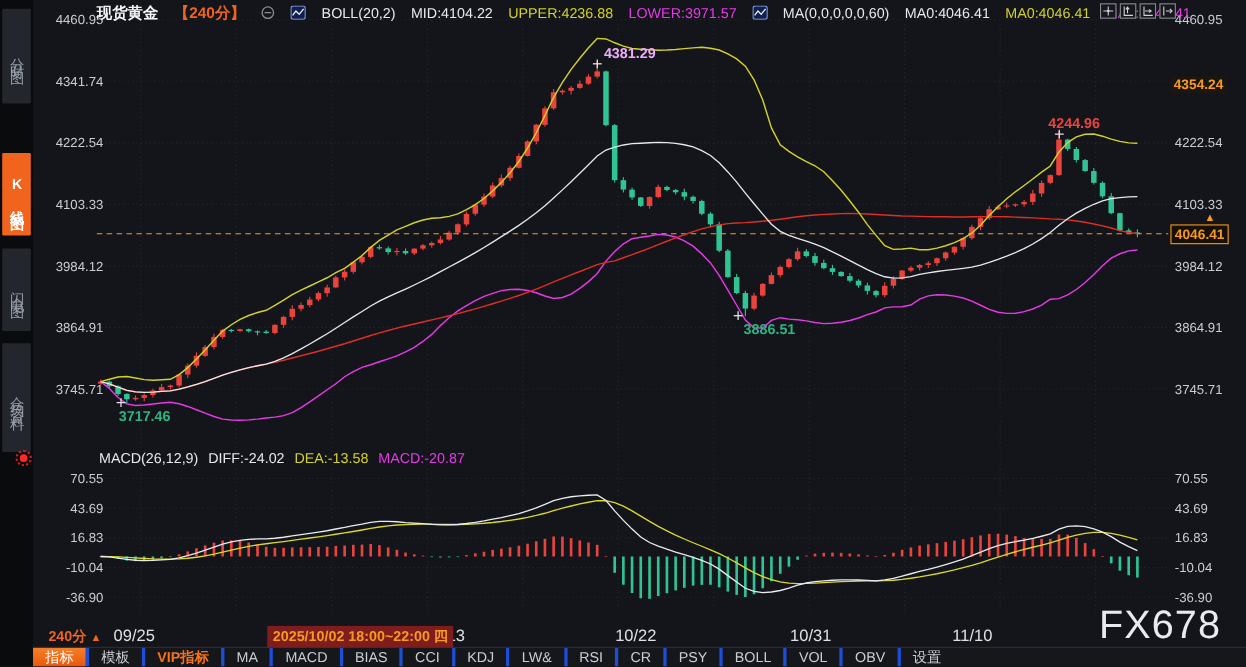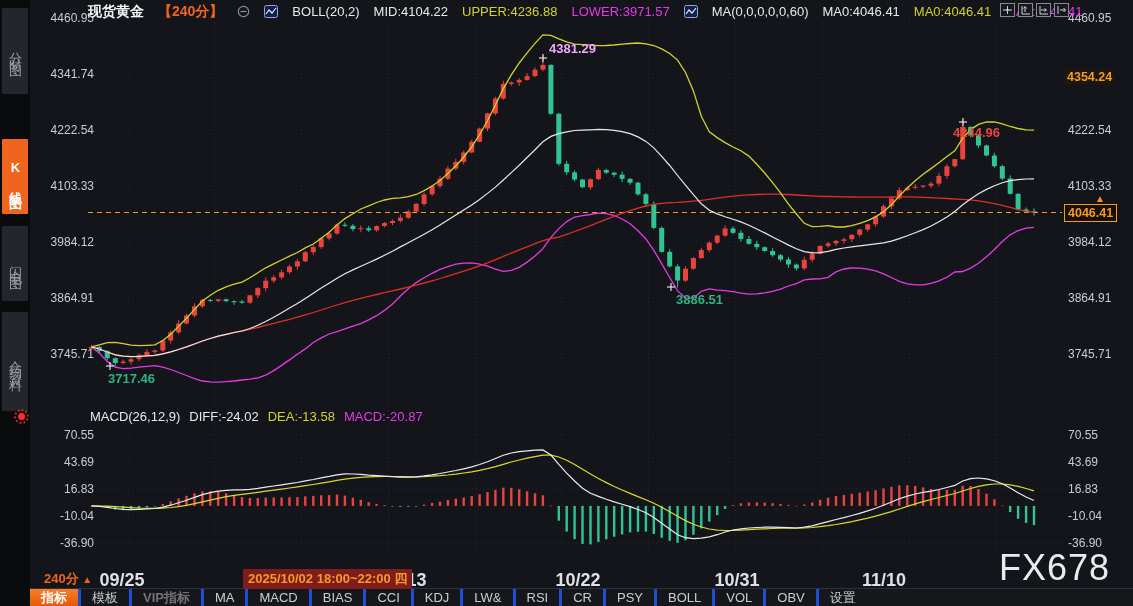--- a/index.html
+++ b/index.html
@@ -41,34 +41,34 @@
   
   #sidebar{position:absolute;left:0;top:0;width:30px;height:606px;background:#0a0b0d;z-index:6}
   .side-item{position:absolute;left:2px;width:26px;background:#23262c;color:#9aa0a8;
     display:flex;align-items:center;justify-content:center;
     writing-mode:vertical-rl;text-orientation:upright;font-size:13px;letter-spacing:6px;border-radius:1px;box-sizing:border-box}
   .side-item.active{background:#f0641e;color:#ffffff;font-weight:bold}
   #record-icon{position:absolute;left:18px;top:413px;width:7px;height:7px;background:#ff2a2a;border-radius:50%;
     outline:2px dotted #cf2222;outline-offset:2px;z-index:7}
 
   
-  .xlbl{position:absolute;top:570px;width:70px;text-align:center;font-weight:bold;font-size:18px;color:#dde0e4;z-index:3;white-space:nowrap}
+  .xlbl{position:absolute;top:570px;width:70px;text-align:center;font-weight:normal;font-size:15px;color:#dde0e4;z-index:3;white-space:nowrap}
   #period-sel{position:absolute;left:44px;top:570px;color:#f0641e;font-weight:bold;font-size:13px;z-index:4;white-space:nowrap}
   #period-sel .arr{font-size:10px}
   #tooltip{position:absolute;left:243px;top:569px;background:#7f1d1d;color:#f59a23;font-weight:bold;
     font-size:13px;padding:1px 5px;z-index:5;white-space:nowrap}
   #divider-bottom{position:absolute;left:30px;right:0;top:588px;border-top:1px solid #2e3138;z-index:2}
 
   
   #toolbar{position:absolute;left:30px;top:589px;width:1103px;height:17px;background:#16171b;
     display:flex;align-items:stretch;z-index:6}
   .tb{padding:0 11px;font-size:13px;line-height:17px;color:#c9cdd3;border-left:3px solid #1d4ed8;white-space:nowrap}
   .tb:first-child{border-left:none}
-  .tb.active{background:linear-gradient(#f57f2a,#e8590a);color:#fff;font-weight:bold;border-left:none}
-  .tb.vip{color:#737373;font-weight:bold}
+  .tb.active{background:linear-gradient(#f57f2a,#e8590a);color:#fff;font-weight:normal;border-left:none}
+  .tb.vip{color:#f97316;font-weight:bold}
 
   #watermark{position:absolute;left:999px;top:547px;font-size:36px;color:#e9ebee;letter-spacing:1px;z-index:2}
 </style>
 </head>
 <body>
 
 <svg id="chart-svg" width="1133" height="606">
     <line x1="88" y1="18.0" x2="1062" y2="18.0" stroke="#262930" stroke-dasharray="1,3"></line>
     <line x1="88" y1="73.9" x2="1062" y2="73.9" stroke="#262930" stroke-dasharray="1,3"></line>
     <line x1="88" y1="129.9" x2="1062" y2="129.9" stroke="#262930" stroke-dasharray="1,3"></line>
@@ -567,21 +567,21 @@
     <div class="axis-lbl axis-right" style="top: 453.992px;">43.69</div>
     <div class="axis-lbl axis-left" style="top: 480.986px;">16.83</div>
     <div class="axis-lbl axis-right" style="top: 480.986px;">16.83</div>
     <div class="axis-lbl axis-left" style="top: 507.99px;">-10.04</div>
     <div class="axis-lbl axis-right" style="top: 507.99px;">-10.04</div>
     <div class="axis-lbl axis-left" style="top: 534.985px;">-36.90</div>
     <div class="axis-lbl axis-right" style="top: 534.985px;">-36.90</div>
   </div>
 <div id="anno-box">
     <div class="anno" style="left: 549px; top: 41px; color: #f0abfc;">4381.29</div>
-    <div class="anno" style="left: 953px; top: 104px; color: rgb(230, 69, 63); margin-top: 21px;">4244.96</div>
+    <div class="anno" style="left: 953px; top: 104px; color: rgb(230, 69, 63);">4244.96</div>
     <div class="anno" style="left: 676px; top: 292px; color: rgb(47, 179, 128);">3886.51</div>
     <div class="anno" style="left: 108px; top: 371px; color: rgb(47, 179, 128);">3717.46</div>
   </div>
 <div id="xlabel-box">
     <div class="xlbl" style="left: 87px;">09/25</div>
     <div class="xlbl" style="left: 369px;">10/13</div>
     <div class="xlbl" style="left: 543px;">10/22</div>
     <div class="xlbl" style="left: 702px;">10/31</div>
     <div class="xlbl" style="left: 849px;">11/10</div>
   </div>

